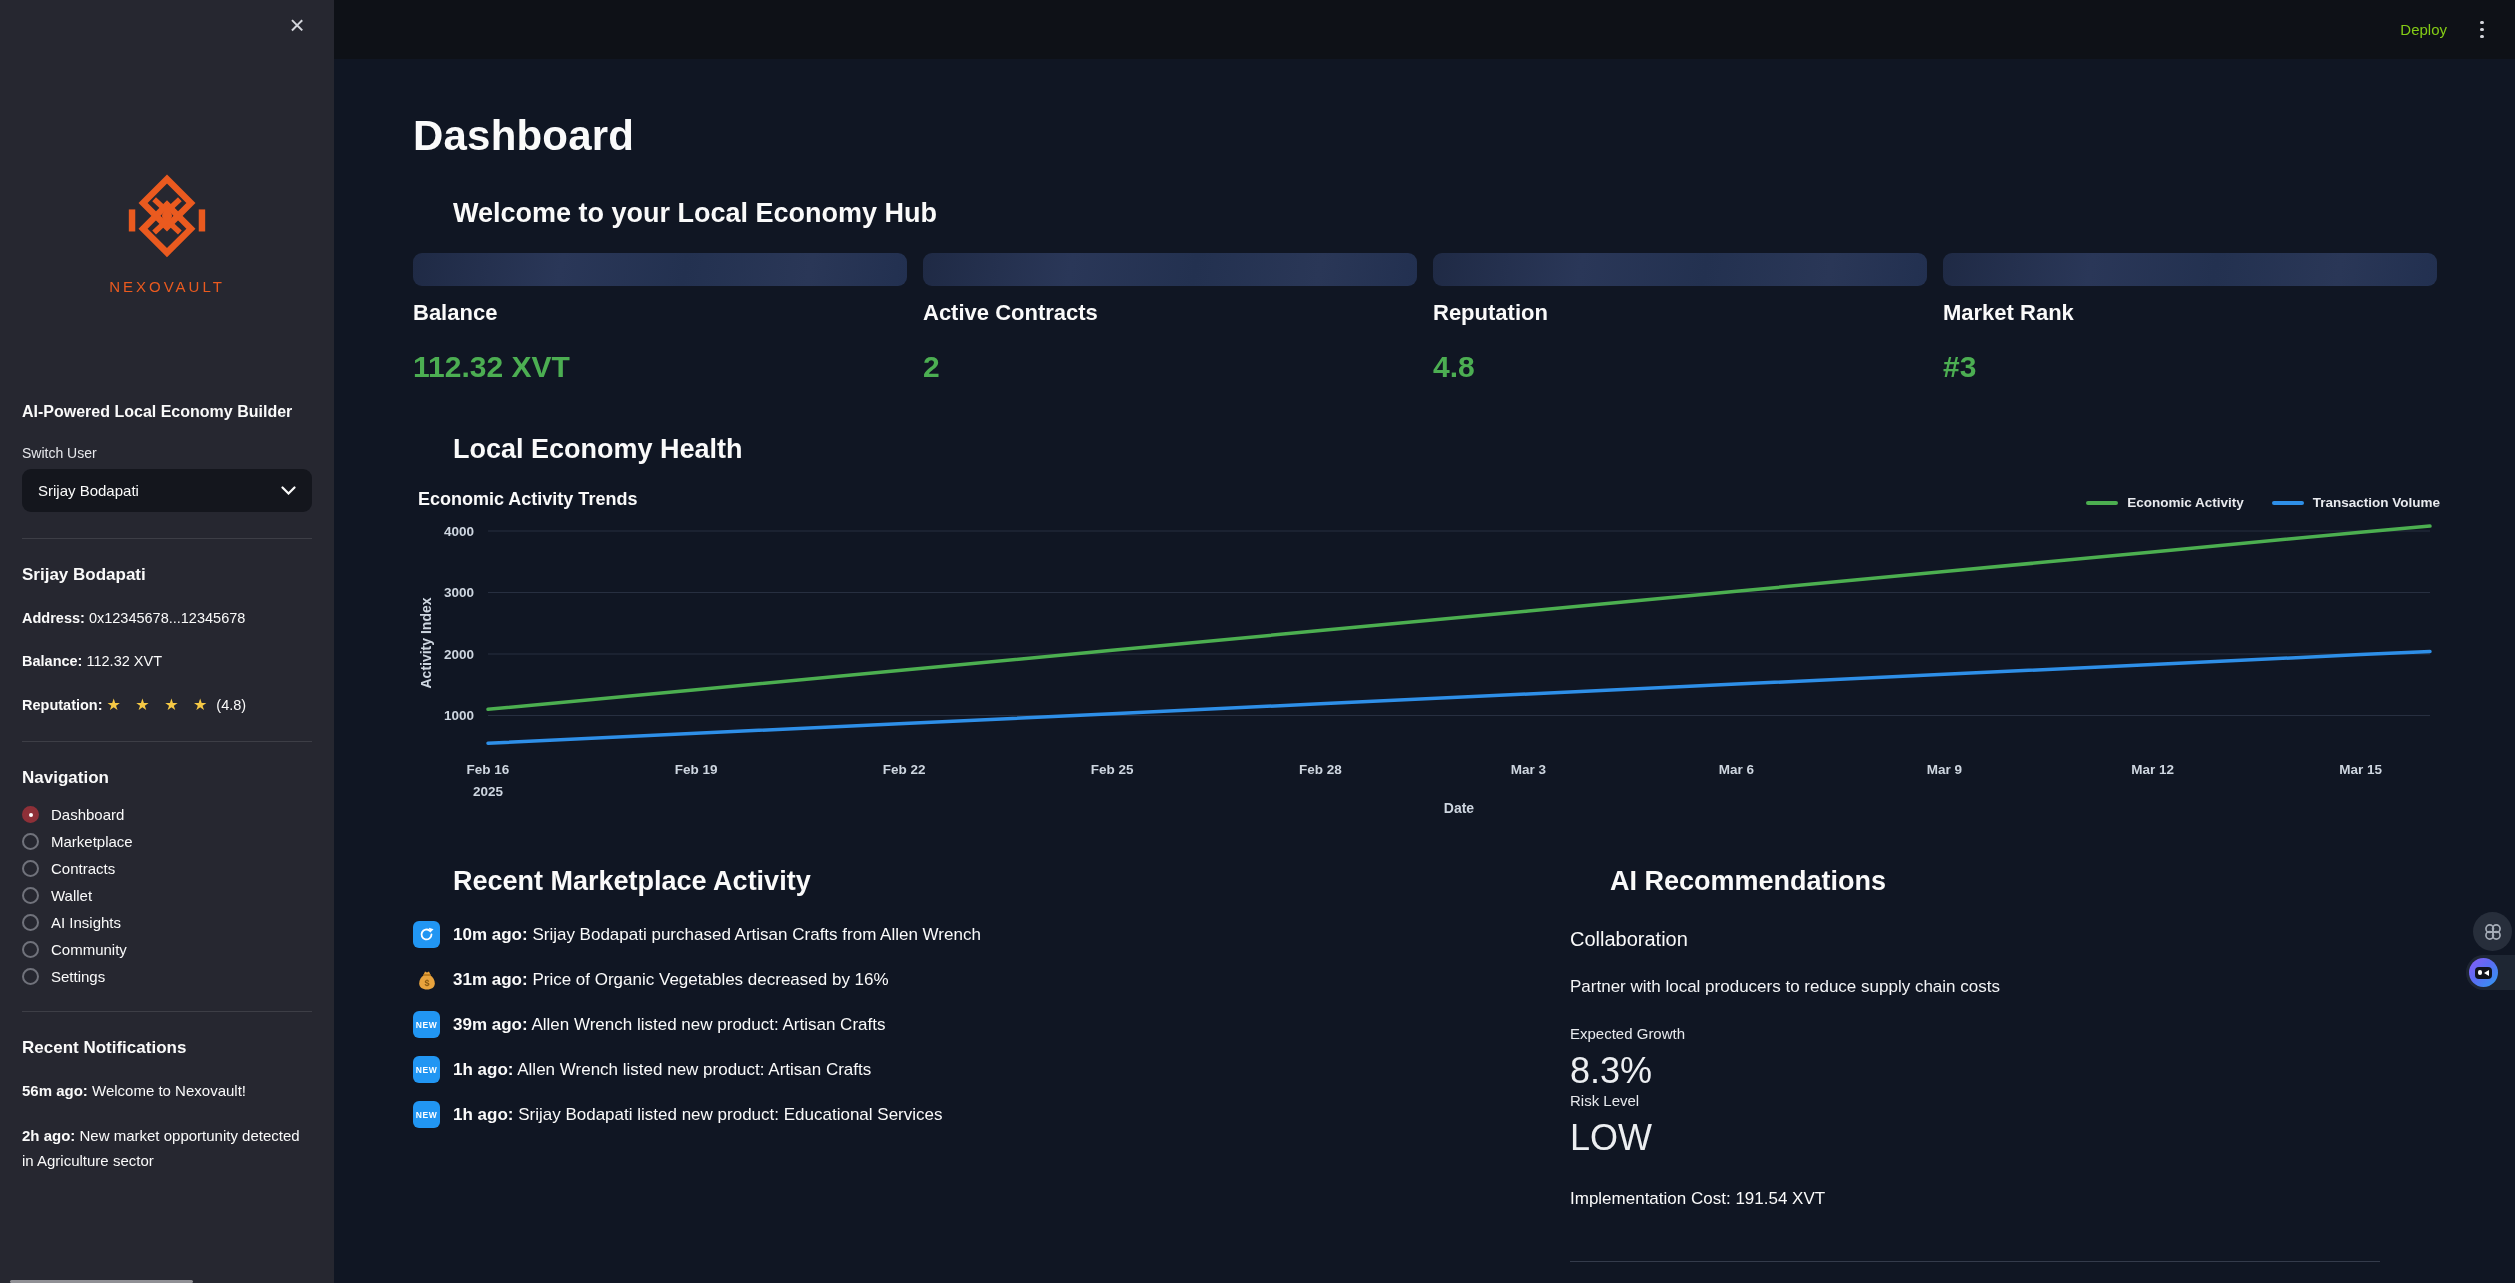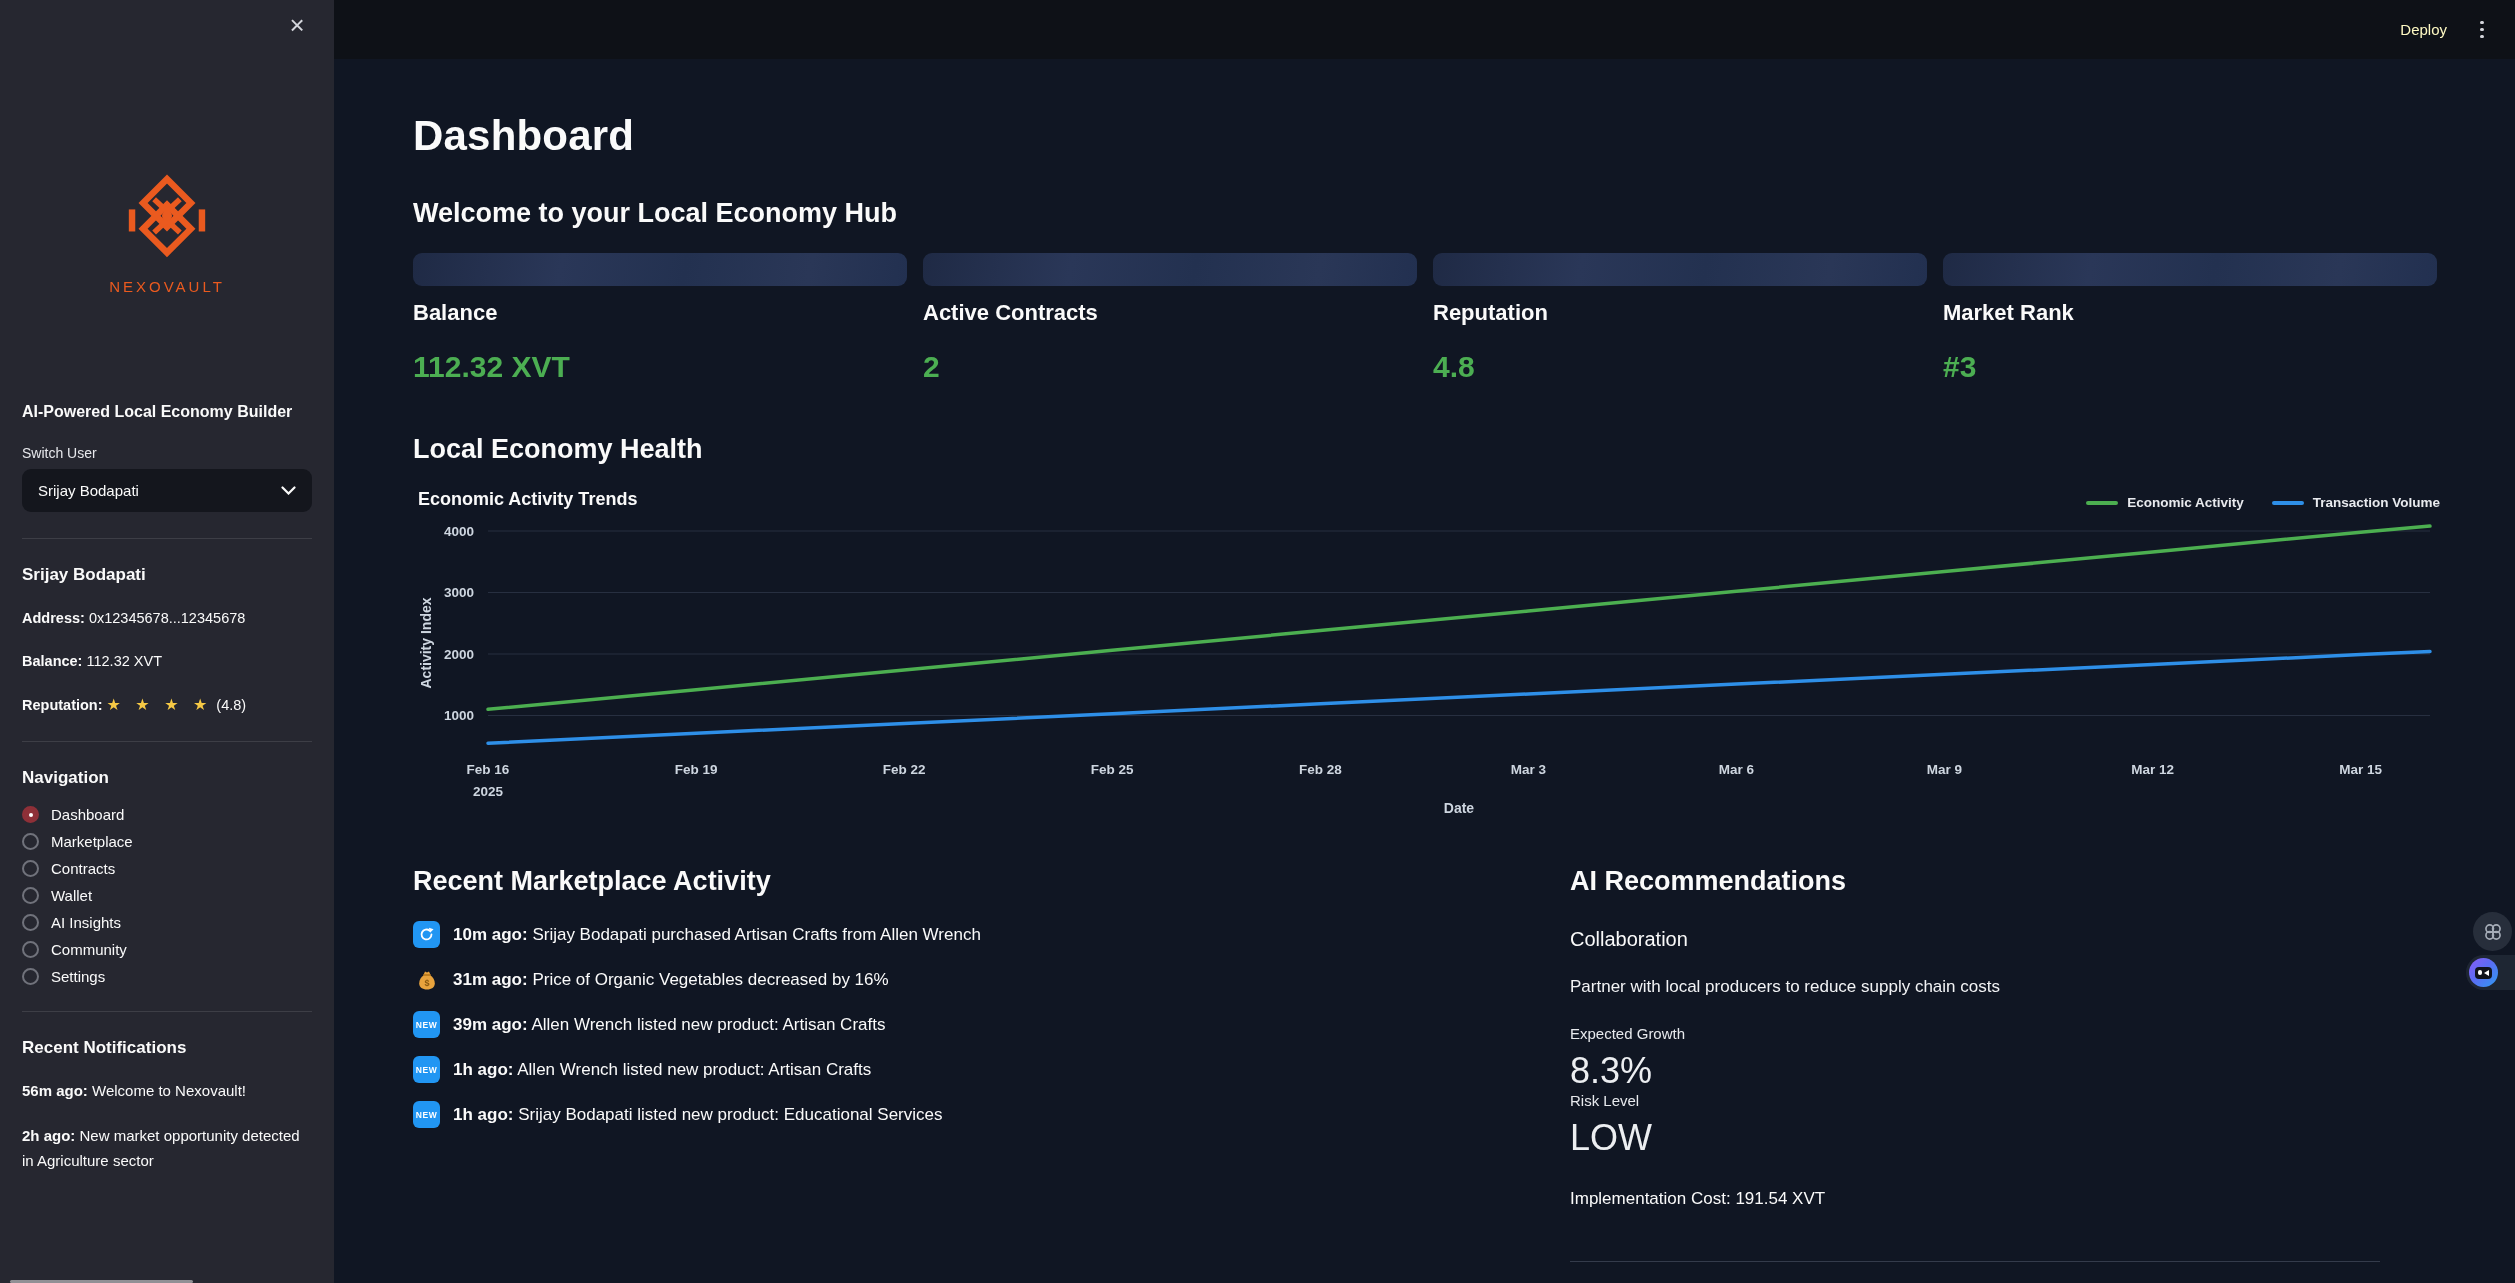--- a/index.html
+++ b/index.html
@@ -39,30 +39,30 @@
     background:#fff; border-radius:50%; }
   .nav-item span.lbl { font-size:15px; }
   .notif { margin-top:20px; font-size:15px; line-height:25px; }
   .sb-bottom-line { position:absolute; left:10px; bottom:0; width:183px; height:3px;
     background:rgba(250,250,250,.5); border-radius:2px; }
 
   
   .topbar { position:absolute; left:334px; top:0; right:0; height:59px;
     background:#0e1117; display:flex; align-items:center; justify-content:flex-end;
     padding-right:16px; z-index:4; }
-  .deploy { font-size:15px; color:#fef9c3; padding:6px 10px; cursor:pointer; }
+  .deploy { font-size:15px; color:#84cc16; padding:6px 10px; cursor:pointer; }
   .kebab { width:34px; height:34px; margin-left:8px; display:flex; flex-direction:column;
     align-items:center; justify-content:center; gap:3.5px; cursor:pointer; border-radius:6px; }
   .kebab i { width:3.5px; height:3.5px; background:#d4d6dc; border-radius:50%; }
 
   
   .main { position:absolute; left:334px; top:59px; right:0; bottom:0;
     padding:53px 75px 0 79px; }
   h1.page-title { font-size:42px; font-weight:bold; letter-spacing:.2px; }
-  h2.sec { font-size:27px; font-weight:bold; }
+  h2.sec { font-size:27px; font-weight:bold;margin-left:40px; }
   .welcome { margin-top:38px; }
   .metrics-row { display:flex; gap:16px; margin-top:24px; }
   .metric-card { width:494px; }
   .metric-bar { height:33px; border-radius:9px;
     background:linear-gradient(100deg,#1f2a45 0%,#2a3758 30%,#233150 55%,#2a3757 80%,#223050 100%); }
   .metric-label { margin-top:14px; font-size:22px; font-weight:bold; }
   .metric-value { margin-top:24px; font-size:30px; font-weight:bold; color:#4cae52; }
 
   .health { margin-top:50px; }
   .chart-head { display:flex; align-items:flex-end; justify-content:space-between;

